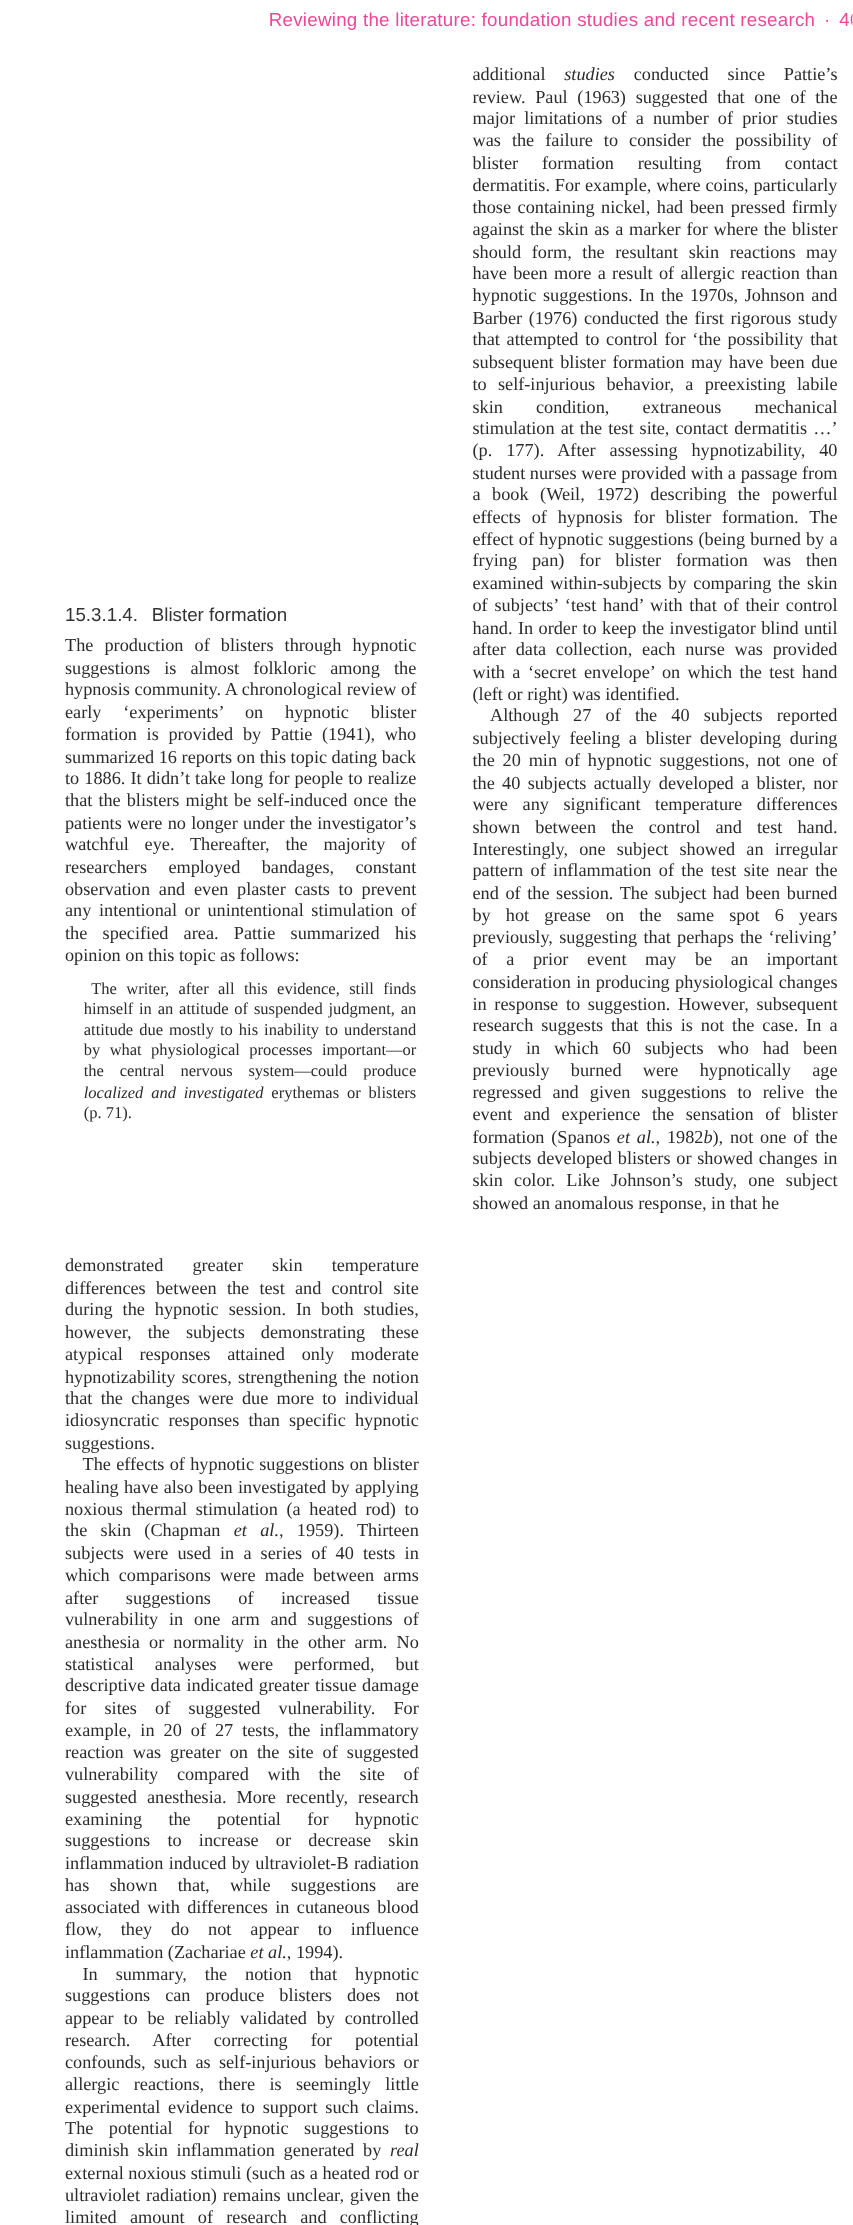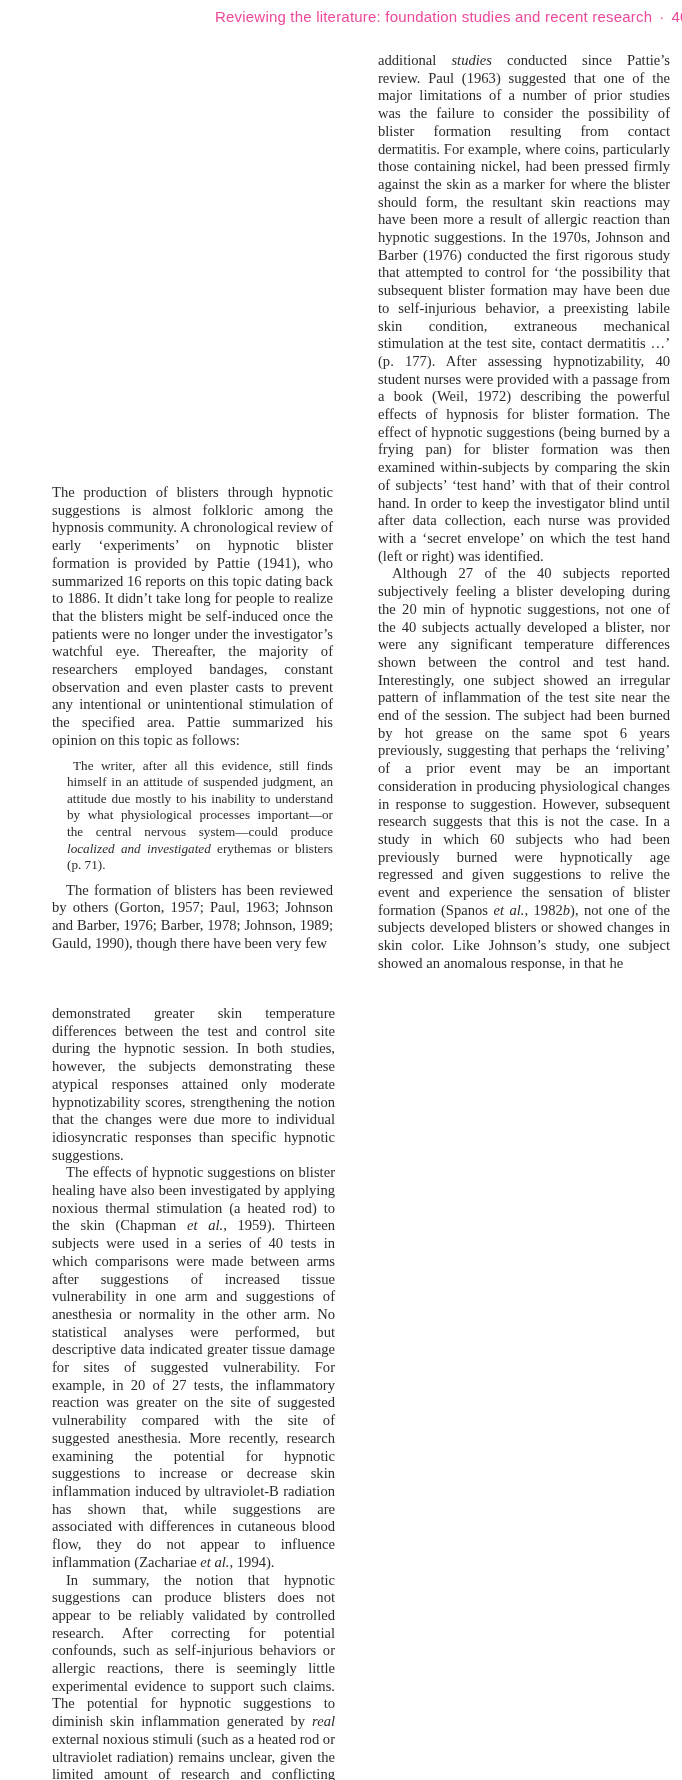--- a/index.html
+++ b/index.html
@@ -67,24 +67,26 @@
   <div class="running-header">
     <span>Reviewing the literature: foundation studies and recent research</span><span class="sep">·</span><span>401</span>
   </div>
 
   <div class="column col-top-right">
       <p class="para"><span>additional </span><em>studies</em><span> conducted since Pattie’s review. Paul (1963) suggested that one of the major limitations of a number of prior studies was the failure to consider the possibility of blister formation resulting from contact dermatitis. For example, where coins, particularly those containing nickel, had been pressed firmly against the skin as a marker for where the blister should form, the resultant skin reactions may have been more a result of allergic reaction than hypnotic suggestions. In the 1970s, Johnson and Barber (1976) conducted the first rigorous study that attempted to control for ‘the possibility that subsequent blister formation may have been due to self-injurious behavior, a preexisting labile skin condition, extraneous mechanical stimulation at the test site, contact dermatitis …’ (p. 177). After assessing hypnotizability, 40 student nurses were provided with a passage from a book (Weil, 1972) describing the powerful effects of hypnosis for blister formation. The effect of hypnotic suggestions (being burned by a frying pan) for blister formation was then examined within-subjects by comparing the skin of subjects’ ‘test hand’ with that of their control hand. In order to keep the investigator blind until after data collection, each nurse was provided with a ‘secret envelope’ on which the test hand (left or right) was identified.</span></p>
       <p class="para indent"><span>Although 27 of the 40 subjects reported subjectively feeling a blister developing during the 20 min of hypnotic suggestions, not one of the 40 subjects actually developed a blister, nor were any significant temperature differences shown between the control and test hand. Interestingly, one subject showed an irregular pattern of inflammation of the test site near the end of the session. The subject had been burned by hot grease on the same spot 6 years previously, suggesting that perhaps the ‘reliving’ of a prior event may be an important consideration in producing physiological changes in response to suggestion. However, subsequent research suggests that this is not the case. In a study in which 60 subjects who had been previously burned were hypnotically age regressed and given suggestions to relive the event and experience the sensation of blister formation (Spanos </span><em>et al.</em><span>, 1982</span><em>b</em><span>), not one of the subjects developed blisters or showed changes in skin color. Like Johnson’s study, one subject showed an anomalous response, in that he</span></p>
     </div>
 
   <div class="column col-top-left">
+    <div class="section-heading">
+      <span class="heading-number">15.3.1.4.</span><span>Blister formation</span>
+    </div>
     <div>
         <p class="para"><span>The production of blisters through hypnotic suggestions is almost folkloric among the hypnosis community. A chronological review of early ‘experiments’ on hypnotic blister formation is provided by Pattie (1941), who summarized 16 reports on this topic dating back to 1886. It didn’t take long for people to realize that the blisters might be self-induced once the patients were no longer under the investigator’s watchful eye. Thereafter, the majority of researchers employed bandages, constant observation and even plaster casts to prevent any intentional or unintentional stimulation of the specified area. Pattie summarized his opinion on this topic as follows:</span></p>
         <p class="para quote"><span>The writer, after all this evidence, still finds himself in an attitude of suspended judgment, an attitude due mostly to his inability to understand by what physiological processes important—or the central nervous system—could produce </span><em>localized and investigated</em><span> erythemas or blisters (p. 71).</span></p>
-        <p class="para indent"><span>The formation of blisters has been reviewed by others (Gorton, 1957; Paul, 1963; Johnson and Barber, 1976; Barber, 1978; Johnson, 1989; Gauld, 1990), though there have been very few</span></p>
       </div>
   </div>
 
   <div class="column col-bottom-left">
       <p class="para"><span>demonstrated greater skin temperature differences between the test and control site during the hypnotic session. In both studies, however, the subjects demonstrating these atypical responses attained only moderate hypnotizability scores, strengthening the notion that the changes were due more to individual idiosyncratic responses than specific hypnotic suggestions.</span></p>
       <p class="para indent"><span>The effects of hypnotic suggestions on blister healing have also been investigated by applying noxious thermal stimulation (a heated rod) to the skin (Chapman </span><em>et al.</em><span>, 1959). Thirteen subjects were used in a series of 40 tests in which comparisons were made between arms after suggestions of increased tissue vulnerability in one arm and suggestions of anesthesia or normality in the other arm. No statistical analyses were performed, but descriptive data indicated greater tissue damage for sites of suggested vulnerability. For example, in 20 of 27 tests, the inflammatory reaction was greater on the site of suggested vulnerability compared with the site of suggested anesthesia. More recently, research examining the potential for hypnotic suggestions to increase or decrease skin inflammation induced by ultraviolet-B radiation has shown that, while suggestions are associated with differences in cutaneous blood flow, they do not appear to influence inflammation (Zachariae </span><em>et al.</em><span>, 1994).</span></p>
       <p class="para indent"><span>In summary, the notion that hypnotic suggestions can produce blisters does not appear to be reliably validated by controlled research. After correcting for potential confounds, such as self-injurious behaviors or allergic reactions, there is seemingly little experimental evidence to support such claims. The potential for hypnotic suggestions to diminish skin inflammation generated by </span><em>real</em><span> external noxious stimuli (such as a heated rod or ultraviolet radiation) remains unclear, given the limited amount of research and conflicting findings.</span></p>
     </div>
 
 </div>

